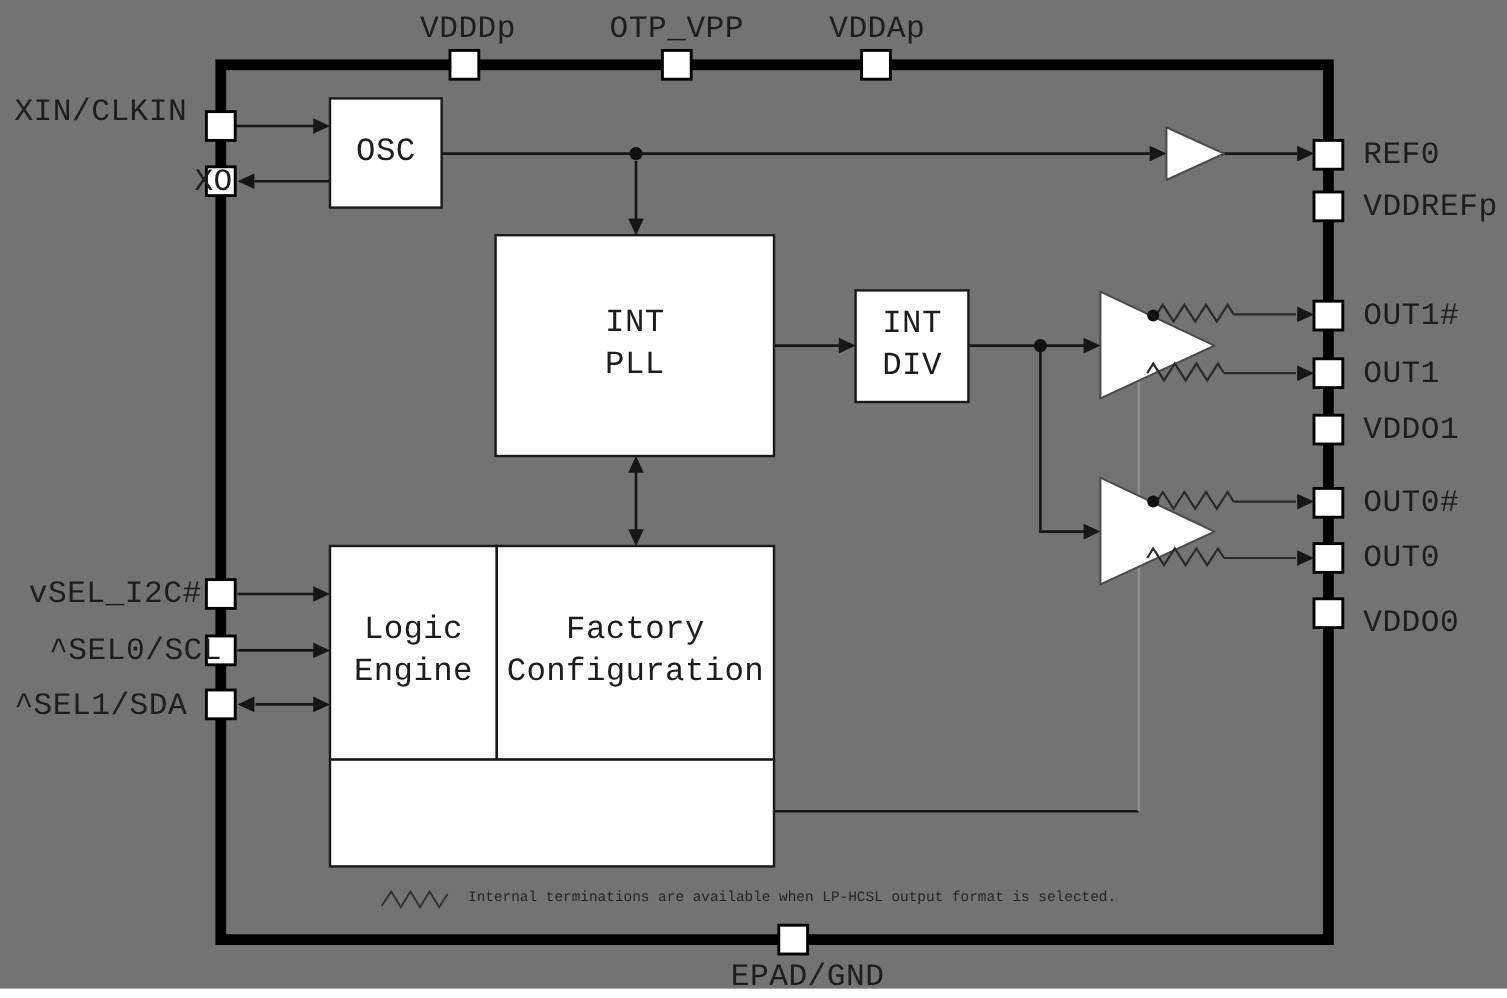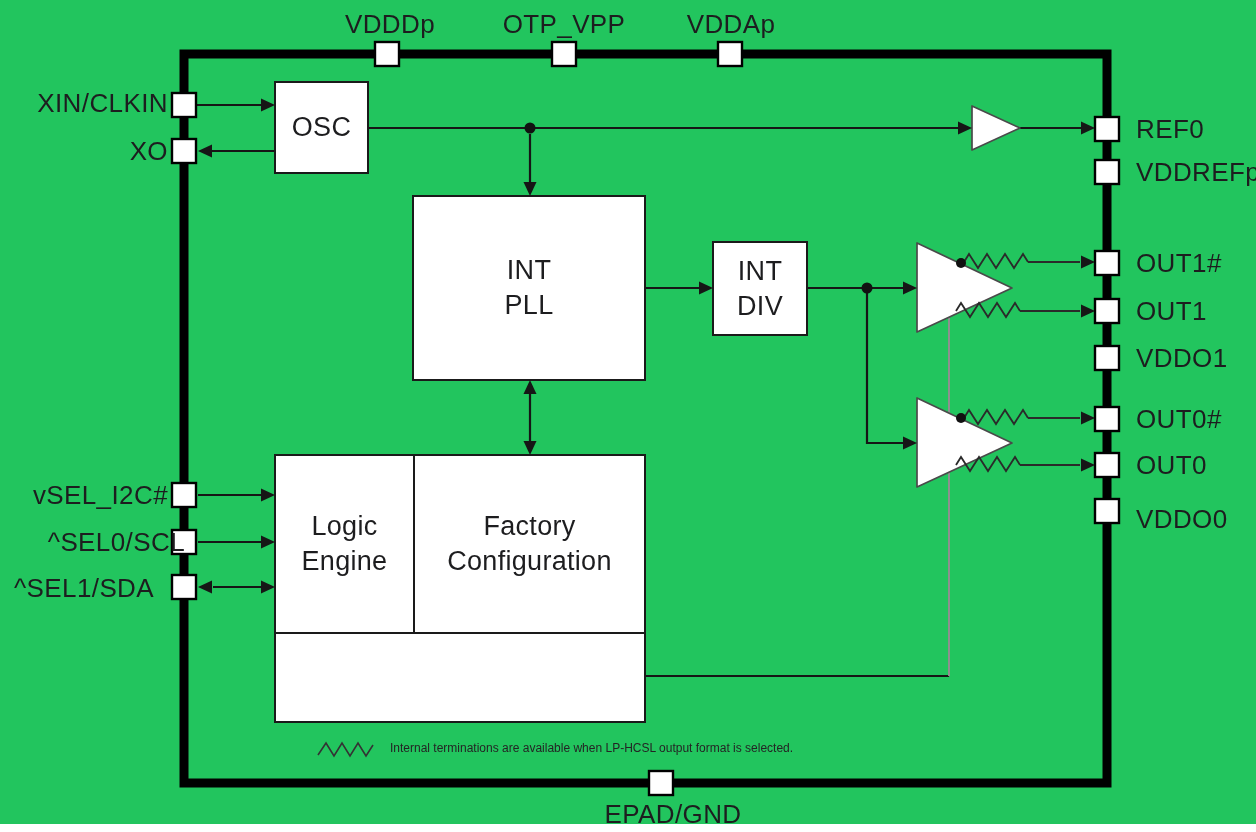--- a/index.html
+++ b/index.html
@@ -1,18 +1,18 @@
 <!DOCTYPE html>
 <html><head>
 <meta charset="utf-8">
 <style>
   html,body{margin:0;padding:0;background:#ffffff;}
   #stage{
-    position:relative;width:1256px;height:824px;background:#22c55e;overflow:hidden;
-    font-family:Liberation Sans, sans-serif;color:#1d1d1f;
+    position:relative;width:1256px;height:824px;background:#737373;overflow:hidden;
+    font-family:Liberation Mono, monospace;color:#1d1d1f;
   }
   #wires{position:absolute;left:0;top:0;}
   .lbl{
     position:absolute;font-size:26px;line-height:28px;letter-spacing:0.4px;
     color:#1d1d1f;white-space:nowrap;
   }
   .lbl-left{width:168px;text-align:right;}
   .lbl-right{left:1136px;text-align:left;}
   .lbl-top{width:200px;text-align:center;}
   .blklbl{
@@ -124,22 +124,22 @@
       <rect x="649" y="771" width="24" height="24"></rect>
     </g>
 
     <path d="M318 755 l8 -12 l8 13 l8 -13 l8 13 l8 -13 l8 13 l7 -11" fill="none" stroke="#333333" stroke-width="1.6"></path>
   </svg>
 
   <div class="lbl lbl-top" style="left:290px;top:10px;">VDDDp</div>
   <div class="lbl lbl-top" style="left:464px;top:10px;">OTP_VPP</div>
   <div class="lbl lbl-top" style="left:631px;top:10px;">VDDAp</div>
 
-  <div class="lbl lbl-left" style="left:0;top:89px;">XIN/CLKIN</div>
-  <div class="lbl lbl-left" style="left:0;top:137px;">XO</div>
+  <div class="lbl lbl-left" style="left:0;top:79px;text-align:center;">XIN/CLKIN</div>
+  <div class="lbl lbl-left" style="left:0;top:137px;padding-left:26px;">XO</div>
   <div class="lbl lbl-left" style="left:0;top:481px;">vSEL_I2C#</div>
   <div class="lbl lbl-left" style="left:0;top:528px;margin-left:17px;">^SEL0/SCL</div>
   <div class="lbl lbl-left" style="left:0;top:574px;text-align:center;">^SEL1/SDA</div>
 
   <div class="lbl lbl-right" style="top:115px;">REF0</div>
   <div class="lbl lbl-right" style="top:158px;">VDDREFp</div>
   <div class="lbl lbl-right" style="top:249px;">OUT1#</div>
   <div class="lbl lbl-right" style="top:297px;">OUT1</div>
   <div class="lbl lbl-right" style="top:344px;">VDDO1</div>
   <div class="lbl lbl-right" style="top:405px;">OUT0#</div>

